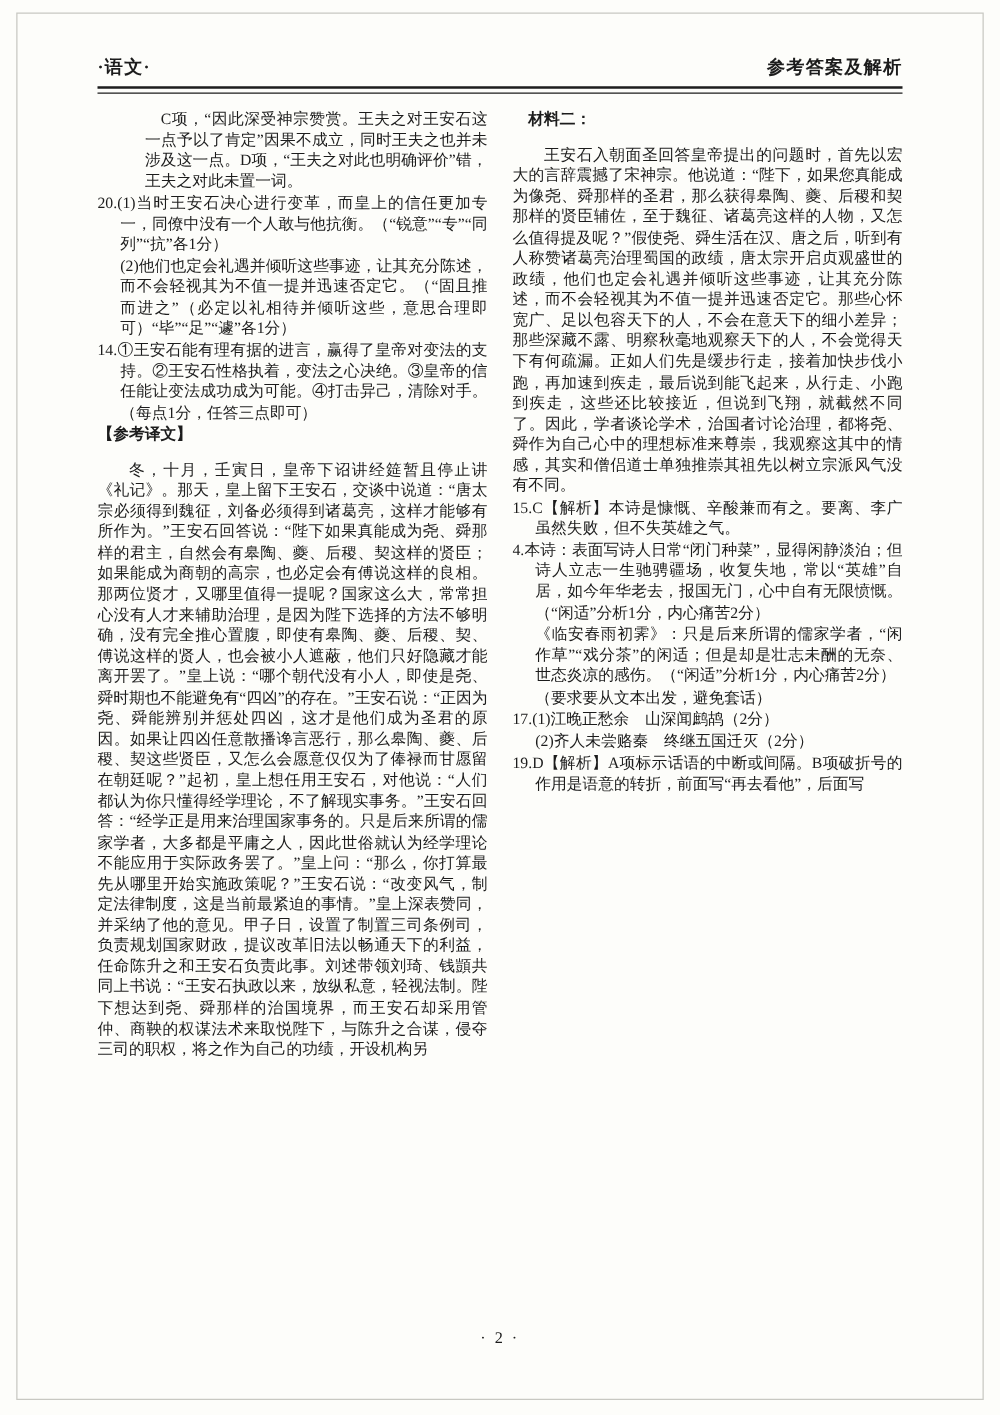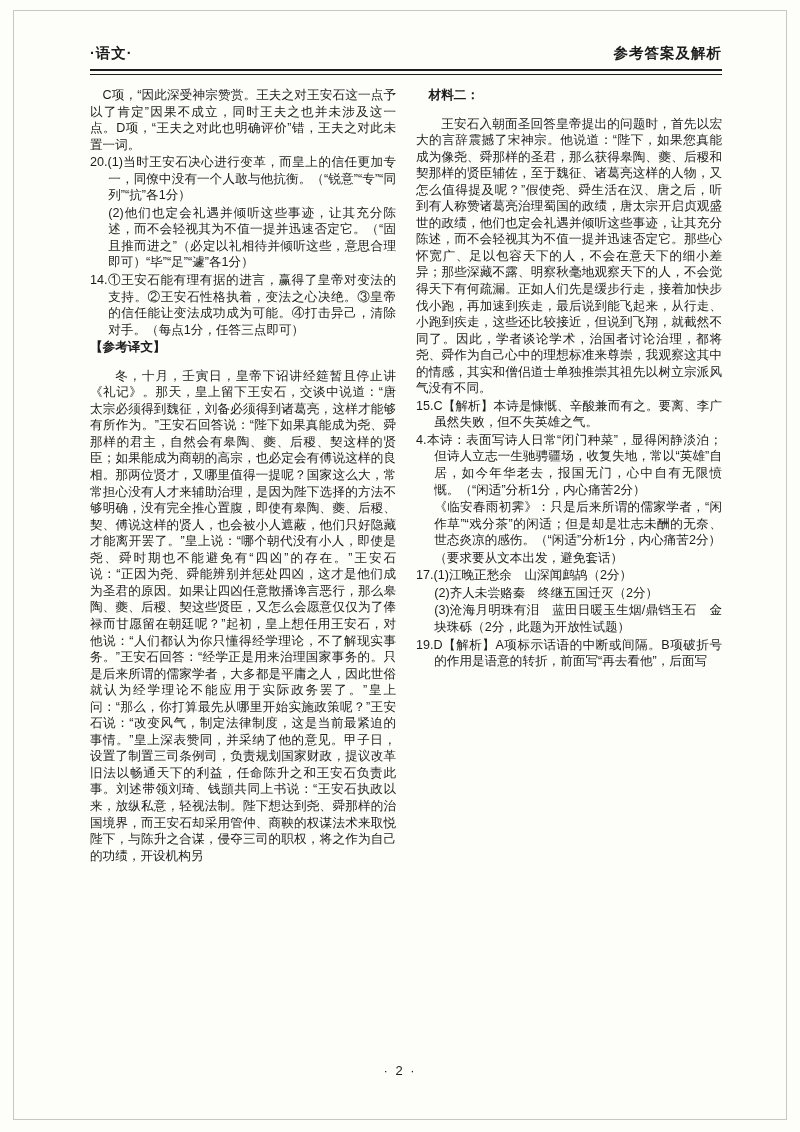--- a/index.html
+++ b/index.html
@@ -1,25 +1,24 @@
 <!DOCTYPE html>
 <html><head>
 <meta charset="utf-8">
 <style>
   html,body { margin:0; padding:0; background:#ffffff; }
   .page {
     position:relative;
     width:800px; height:1132px;
     margin:0 auto;
     background:#fdfdfa;
-    font-family:Liberation Sans, sans-serif;
+    font-family:Liberation Serif, serif;
     color:#1c1c1c;
     overflow:hidden;
     box-sizing:border-box;
-    padding-left:12px;
   }
   .scan-frame {
     position:absolute; top:10px; left:13px; right:13px; bottom:12px;
     border:1px solid #c8c8c2;
     pointer-events:none;
   }
   .inner { position:relative; padding:44px 78px 0 78px; }
   .page-header {
     display:flex; justify-content:space-between; align-items:baseline;
     font-weight:bold; font-size:14.5px; letter-spacing:1px;
@@ -36,21 +35,21 @@
   }
   .col { width:312px; overflow:hidden; }
   .col p {
     margin:0 0 1px 0;
     font-size:12.6px;
     line-height:16.55px;
     text-align:justify;
     word-break:break-all;
   }
   .col p.cont   { }
-  .col p.cont1  { text-indent:1em; }
+  .col p.cont1  { text-indent:1em;margin-left:38px; }
   .col p.ans    { padding-left:1.45em; text-indent:-1.45em; }
   .col p.ans-sub{ padding-left:1.45em; }
   .col p.indent { text-indent:2em;margin-top:12px; }
   .col p.heading{ font-weight:bold; }
   .col p.mat    { font-weight:bold; text-indent:1em; }
   .page-footer {
     position:absolute; left:0; right:0; bottom:54px;
     text-align:center; font-size:13px; letter-spacing:2px;
   }
 </style>
@@ -76,21 +75,20 @@
         </section>
       <section class="col">
           <p class="mat">材料二：</p>
           <p class="indent">王安石入朝面圣回答皇帝提出的问题时，首先以宏大的言辞震撼了宋神宗。他说道：“陛下，如果您真能成为像尧、舜那样的圣君，那么获得皋陶、夔、后稷和契那样的贤臣辅佐，至于魏征、诸葛亮这样的人物，又怎么值得提及呢？”假使尧、舜生活在汉、唐之后，听到有人称赞诸葛亮治理蜀国的政绩，唐太宗开启贞观盛世的政绩，他们也定会礼遇并倾听这些事迹，让其充分陈述，而不会轻视其为不值一提并迅速否定它。那些心怀宽广、足以包容天下的人，不会在意天下的细小差异；那些深藏不露、明察秋毫地观察天下的人，不会觉得天下有何疏漏。正如人们先是缓步行走，接着加快步伐小跑，再加速到疾走，最后说到能飞起来，从行走、小跑到疾走，这些还比较接近，但说到飞翔，就截然不同了。因此，学者谈论学术，治国者讨论治理，都将尧、舜作为自己心中的理想标准来尊崇，我观察这其中的情感，其实和僧侣道士单独推崇其祖先以树立宗派风气没有不同。</p>
           <p class="ans">15.C【解析】本诗是慷慨、辛酸兼而有之。要离、李广虽然失败，但不失英雄之气。</p>
           <p class="ans">4.本诗：表面写诗人日常“闭门种菜”，显得闲静淡泊；但诗人立志一生驰骋疆场，收复失地，常以“英雄”自居，如今年华老去，报国无门，心中自有无限愤慨。（“闲适”分析1分，内心痛苦2分）</p>
           <p class="ans-sub">《临安春雨初霁》：只是后来所谓的儒家学者，“闲作草”“戏分茶”的闲适；但是却是壮志未酬的无奈、世态炎凉的感伤。（“闲适”分析1分，内心痛苦2分）</p>
           <p class="ans-sub">（要求要从文本出发，避免套话）</p>
           <p class="ans">17.(1)江晚正愁余　山深闻鹧鸪（2分）</p>
           <p class="ans-sub">(2)齐人未尝赂秦　终继五国迁灭（2分）</p>
-          <p class="ans-sub">(3)沧海月明珠有泪　蓝田日暖玉生烟/鼎铛玉石　金块珠砾（2分，此题为开放性试题）</p>
           <p class="ans">19.D【解析】A项标示话语的中断或间隔。B项破折号的作用是语意的转折，前面写“再去看他”，后面写</p>
         </section>
     </main>
   </div>
   <footer class="page-footer">
     <span>· 2 ·</span>
   </footer>
 </div>
 
 </body></html>

